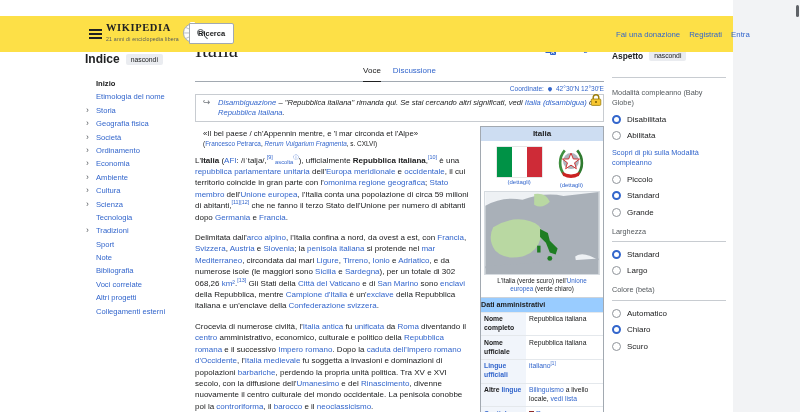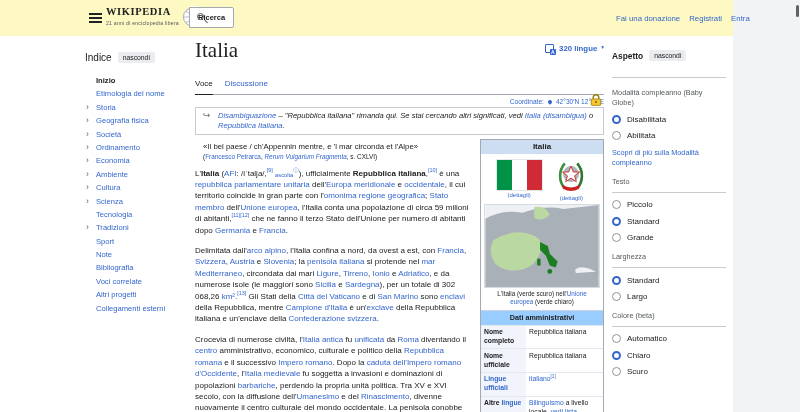--- a/index.html
+++ b/index.html
@@ -10,57 +10,57 @@
   *{box-sizing:border-box}
   html,body{margin:0;padding:0}
   body{width:800px;height:412px;overflow:hidden;position:relative;background:#fff;
        font-family:"Liberation Sans","DejaVu Sans",sans-serif;color:var(--text);}
   a{text-decoration:none;color:var(--link);cursor:pointer}
 
   .right-gutter{position:absolute;left:733px;top:0;width:67px;height:412px;background:#f2f3f5;z-index:0}
   .scroll-thumb{position:absolute;right:1px;top:5px;width:3px;height:12px;background:#5f6267;border-radius:2px;z-index:6}
 
   
-  header{position:absolute;left:0;top:0;width:733px;height:36px;background:#fef9c3;z-index:3}
+  header{position:absolute;left:0;top:16px;width:733px;height:36px;background:#fde047;z-index:3}
   .hamburger{position:absolute;left:89px;top:13px;width:13px;height:11px;cursor:pointer}
   .hamburger i{display:block;height:1.6px;background:#202122;margin-bottom:2.6px}
   .logo{position:absolute;left:106px;top:6px;display:flex;gap:3px;align-items:flex-start;cursor:pointer}
   .logo-title{font-family:"Liberation Serif","DejaVu Serif",serif;font-size:10.5px;font-weight:bold;letter-spacing:.6px;line-height:12px}
   .logo-tagline{font-size:5.2px;color:var(--muted);margin-top:1.5px;letter-spacing:.2px}
   .searchbox{position:absolute;left:190px;top:7px;display:flex}
   .mag{position:absolute;left:7px;top:6px;width:7px;height:7px;border:1.3px solid var(--muted);border-radius:50%;z-index:1}
   .mag::after{content:"";position:absolute;left:5.5px;top:6.5px;width:4px;height:1.4px;background:var(--muted);transform:rotate(42deg)}
   .searchbox input{width:172px;height:21px;border:1px solid var(--border);border-radius:2px 0 0 2px;
        padding:0 4px 0 21px;font-size:7.5px;font-family:inherit;color:var(--text);outline:none}
   .searchbox input::placeholder{color:#72777d}
   .search-btn{height:21px;margin-left:-1px;border:1px solid var(--border);background:#fff;border-radius:0 2px 2px 0;
        font-size:7.5px;font-weight:bold;color:var(--text);padding:0 8px;font-family:inherit;cursor:pointer}
   .header-links{position:absolute;left:616px;top:14px;display:flex;gap:9px;font-size:7.8px;white-space:nowrap}
 
   
   .toc{position:absolute;left:85px;top:52px;width:106px;z-index:2;font-size:7.6px}
   .toc-head{display:flex;align-items:center;gap:6px}
-  .toc-title{font-weight:normal;font-size:10px}
+  .toc-title{font-weight:bold;font-size:12px}
   .pill{background:#eaecf0;border:none;border-radius:2px;font-size:6.8px;padding:2px 5px;color:var(--text);font-family:inherit;cursor:pointer}
   .toc ul{list-style:none;margin:14px 0 0;padding:0}
   .toc li{position:relative;margin-bottom:5.4px;padding-left:11px;line-height:8px}
   .toc .chev{position:absolute;left:1px;top:-1px;color:var(--muted);font-size:8.5px;line-height:8px}
   .toc li.active a{color:var(--text);font-weight:bold}
 
   
   main{position:absolute;left:195px;top:36px;width:409px;z-index:1}
   .title-row{display:flex;justify-content:space-between;align-items:center;height:27px}
   h1{margin:0;font-family:"Liberation Serif","DejaVu Serif",serif;font-size:21px;font-weight:normal;line-height:24px}
   .lang-btn{font-size:7.8px;font-weight:bold;display:flex;align-items:flex-start;gap:3px;color:var(--link)}
   .translate-icon{position:relative;width:11px;height:11px;display:inline-block}
   .translate-icon::before{content:"";position:absolute;left:0;top:0;width:6.5px;height:6.5px;border:1px solid var(--link);border-radius:1px}
   .translate-icon::after{content:"A";position:absolute;right:0;bottom:0;width:6.5px;height:6.5px;background:var(--link);
       color:#fff;font-size:5px;line-height:6.5px;text-align:center;border-radius:1px}
   .dd{font-size:5.5px;margin-left:1px}
-  .tabbar{display:flex;justify-content:space-between;border-bottom:1px solid var(--border);margin-top:16px;font-size:8px}
+  .tabbar{display:flex;justify-content:center;border-bottom:1px solid var(--border);margin-top:3px;font-size:8px}
   .tabs-left,.tabs-right{display:flex;gap:12px}
   .tab{padding-bottom:6px;display:flex;align-items:center;gap:2px;color:var(--link)}
   .tab.active{color:var(--text);border-bottom:1.5px solid var(--text);margin-bottom:-1px}
   .coords{display:flex;justify-content:flex-end;align-items:center;gap:2px;font-size:6.6px;margin-top:3px;color:var(--link)}
   .pin-icon{width:4px;height:4px;background:var(--link);border-radius:50% 50% 50% 0;transform:rotate(-45deg);display:inline-block;margin:0 2px}
   .lock{position:absolute;right:2px;top:56px;z-index:4}
 
   .content{margin-top:2px}
   .disambig{position:relative;border:1px solid #c8ccd1;padding:3px 6px 3px 22px;font-size:7.6px;font-style:italic;line-height:9.8px}
   .disambig-icon{position:absolute;left:7px;top:3px;color:#72777d;font-size:9px;font-style:normal}
@@ -80,21 +80,21 @@
   
   .infobox{float:right;width:124px;margin:4px 0 6px 10px;border:1px solid var(--border);background:#fff;font-size:6.8px}
   .ib-title{background:var(--infobox-title-bg);font-weight:bold;text-align:center;font-size:8px;padding:2.5px 0}
   .ib-images{display:flex;justify-content:space-evenly;align-items:center;padding:4px 2px 0}
   .ib-img-cell{text-align:center}
   .flag{width:45px;height:30px;margin:0 auto;box-shadow:0 0 0 .5px #ccc;
       background:linear-gradient(90deg,var(--flag-green) 0 33.4%,#fff 33.4% 66.7%,var(--flag-red) 66.7% 100%)}
   .ib-dett{display:block;text-align:center;font-size:6px;margin:2px 0 1px;color:var(--link)}
   .ib-map svg{display:block;margin:2px auto 0;border:1px solid #d6dbe0}
   .ib-map-caption{text-align:center;font-size:6.3px;line-height:8.6px;padding:2px 4px 3px}
-  .ib-header{background:var(--infobox-header);font-weight:bold;text-align:center;font-size:7.2px;padding:2.5px 0;border-top:1px solid #cdd3da}
+  .ib-header{background:var(--infobox-header);font-weight:bold;font-size:7.2px;padding:2.5px 0;border-top:1px solid #cdd3da}
   .ib-row{display:flex;border-top:1px solid #e4e8ec}
   .ib-label{width:45px;padding:2.5px 3px;background:#f1f5fb;line-height:8.8px}
   .ib-value{flex:1;padding:2.5px 3px;line-height:8.8px}
 
   
   .appearance{position:absolute;left:612px;top:50px;width:114px;z-index:2}
   .app-head{display:flex;align-items:center;gap:6px;border-bottom:1px solid #c8ccd1;padding-bottom:16px}
   .app-title{font-weight:bold;font-size:8.4px}
   .group-caption{font-size:7.3px;color:var(--muted);margin-top:10px;line-height:9.6px}
   .group-caption.divider{border-bottom:1px solid #c8ccd1;padding-bottom:5px}
@@ -282,21 +282,20 @@
       <div class="group-caption">Modalità compleanno (Baby Globe)</div>
       <label class="radio-row">
         <span class="radio sel"></span>
         <span>Disabilitata</span>
       </label>
       <label class="radio-row">
         <span class="radio"></span>
         <span>Abilitata</span>
       </label>
       <a class="app-link">Scopri di più sulla Modalità compleanno</a>
-      <div class="group-caption divider">Testo</div>
       <label class="radio-row">
         <span class="radio"></span>
         <span>Piccolo</span>
       </label>
       <label class="radio-row">
         <span class="radio sel"></span>
         <span>Standard</span>
       </label>
       <label class="radio-row">
         <span class="radio"></span>

